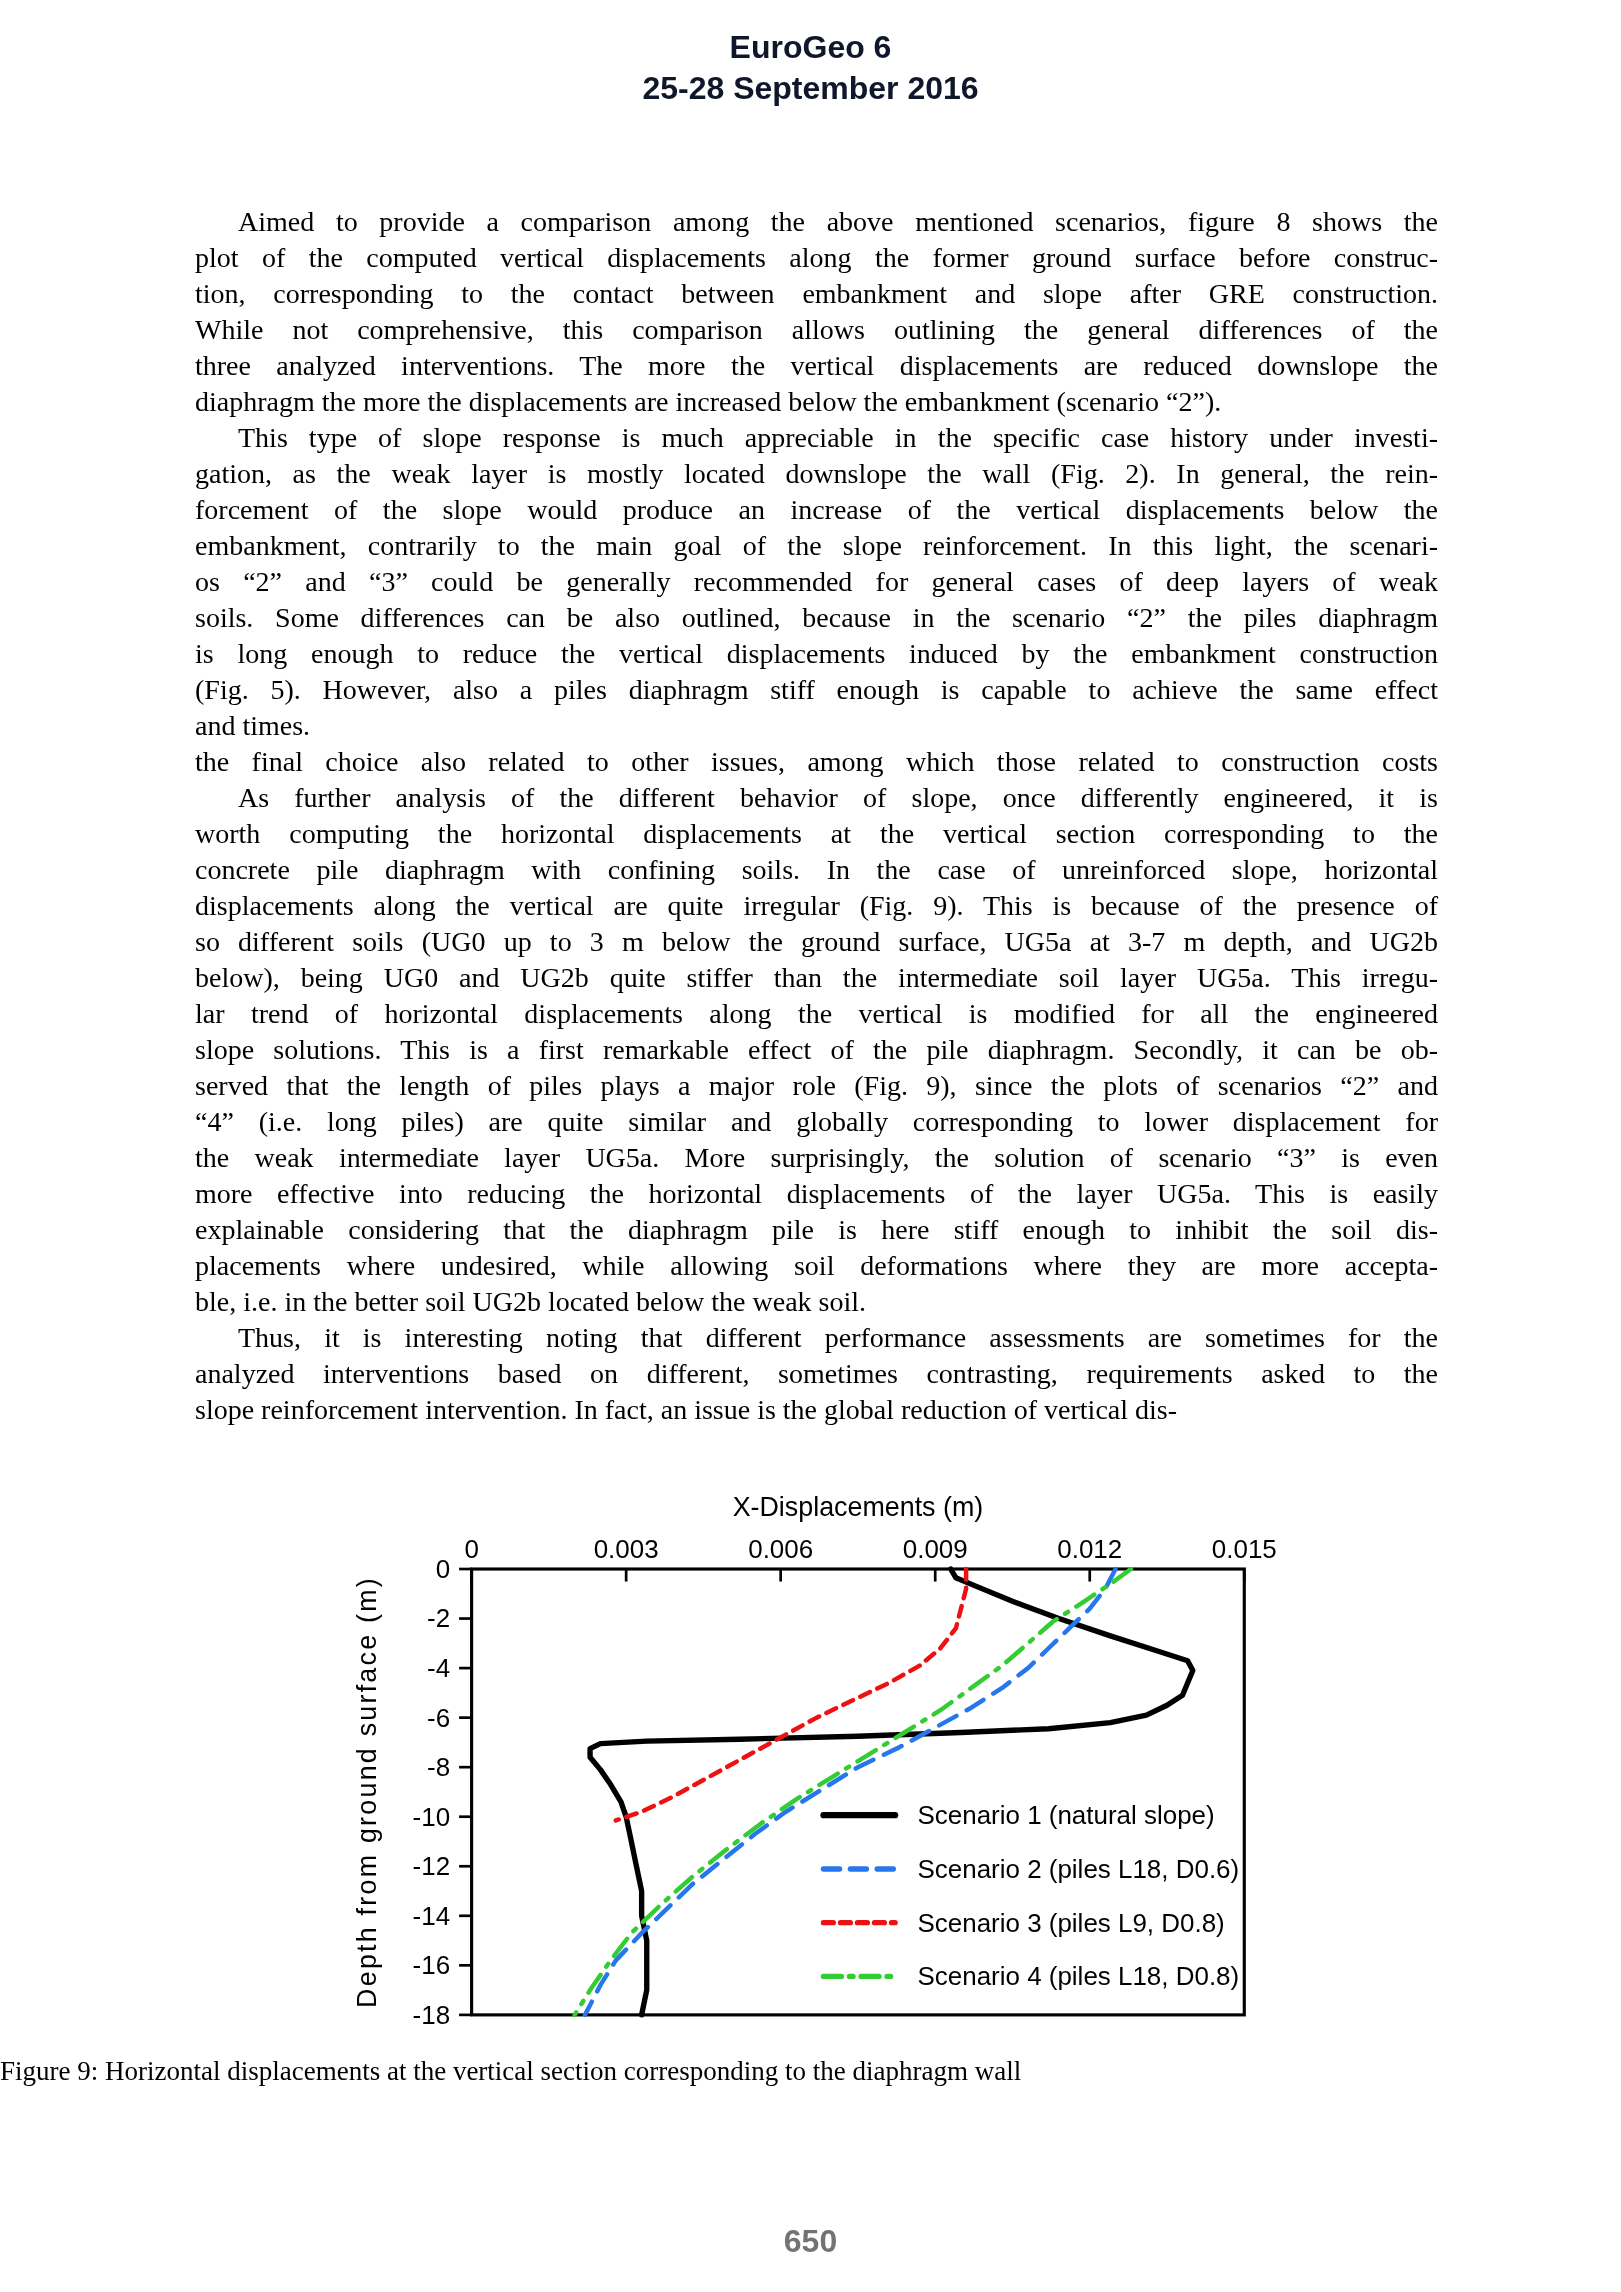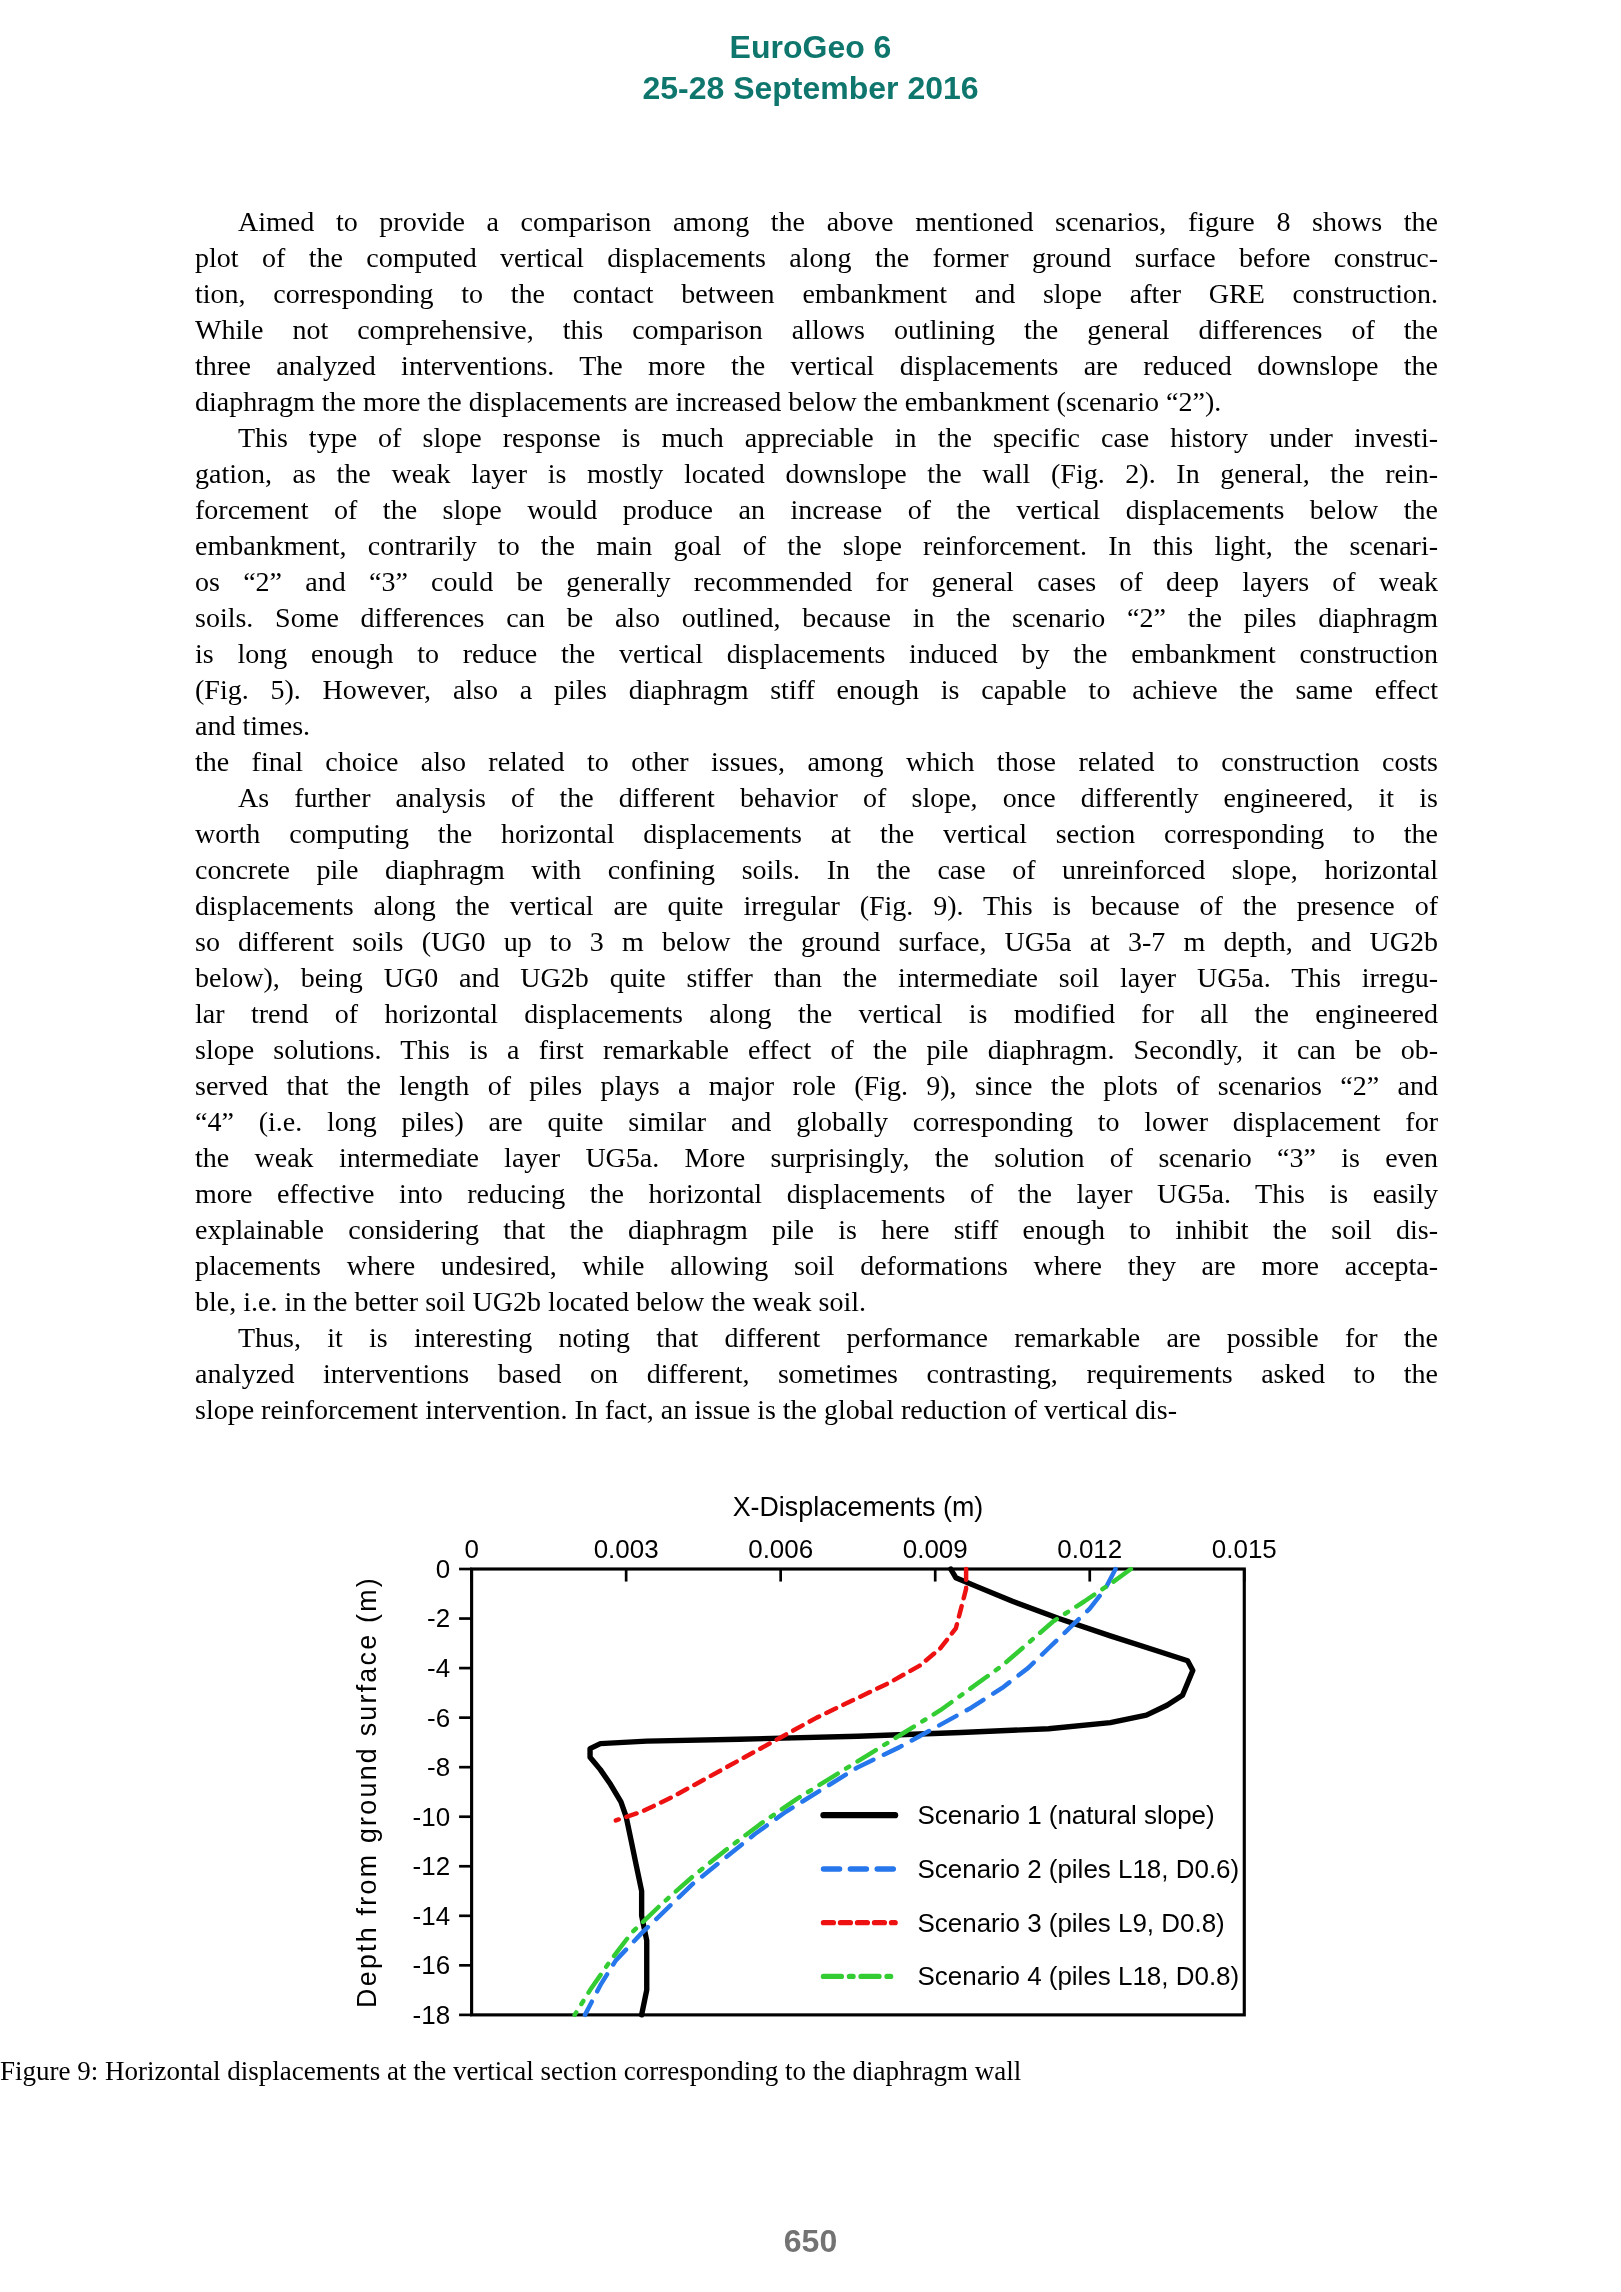--- a/index.html
+++ b/index.html
@@ -45,21 +45,21 @@
     font-family:"Liberation Sans", sans-serif;
     font-weight:bold;font-size:32px;
   }
   svg text{font-family:"Liberation Sans", sans-serif;}
 </style>
 </head>
 <body>
 
 <div class="page">
 
-  <div class="header" style="color: #0f766e;">
+  <div class="header" style="color: #0f172a;">
     <div class="h-line">EuroGeo 6</div>
     <div class="h-line">25-28 September 2016</div>
   </div>
 
   <div class="body-text">
       <div class="pline first">Aimed to provide a comparison among the above mentioned scenarios, figure 8 shows the</div>
       <div class="pline">plot of the computed vertical displacements along the former ground surface before construc-</div>
       <div class="pline">tion, corresponding to the contact between embankment and slope after GRE construction.</div>
       <div class="pline">While not comprehensive, this comparison allows outlining the general differences of the</div>
       <div class="pline">three analyzed interventions. The more the vertical displacements are reduced downslope the</div>
@@ -82,21 +82,21 @@
       <div class="pline">below), being UG0 and UG2b quite stiffer than the intermediate soil layer UG5a. This irregu-</div>
       <div class="pline">lar trend of horizontal displacements along the vertical is modified for all the engineered</div>
       <div class="pline">slope solutions. This is a first remarkable effect of the pile diaphragm. Secondly, it can be ob-</div>
       <div class="pline">served that the length of piles plays a major role (Fig. 9), since the plots of scenarios “2” and</div>
       <div class="pline">“4” (i.e. long piles) are quite similar and globally corresponding to lower displacement for</div>
       <div class="pline">the weak intermediate layer UG5a.  More surprisingly, the solution of scenario “3” is even</div>
       <div class="pline">more effective into reducing the horizontal displacements of the layer UG5a. This is easily</div>
       <div class="pline">explainable considering that the diaphragm pile is here stiff enough to inhibit the soil dis-</div>
       <div class="pline">placements where undesired, while allowing soil deformations where they are more accepta-</div>
       <div class="pline last">ble, i.e. in the better soil UG2b located below the weak soil.</div>
-      <div class="pline first">Thus, it is interesting noting that different performance remarkable are possible for the</div>
+      <div class="pline first">Thus, it is interesting noting that different performance assessments are sometimes for the</div>
       <div class="pline">analyzed interventions based on different, sometimes contrasting, requirements asked to the</div>
       <div class="pline last">slope reinforcement intervention. In fact, an issue is the global reduction of vertical dis-</div>
     </div>
 
   <div class="figure-wrap">
     <svg id="chart" width="958" height="560" viewBox="0 0 1070 625" xmlns="http://www.w3.org/2000/svg">
         <text x="578.5" y="48" font-size="30" text-anchor="middle" fill="#000">X-Displacements (m)</text>
         <text x="147" y="95" font-size="29" text-anchor="middle" fill="#000">0</text>
         <line x1="147" y1="107" x2="147" y2="121" stroke="#000" stroke-width="3"></line>
         <text x="319.6" y="95" font-size="29" text-anchor="middle" fill="#000">0.003</text>

